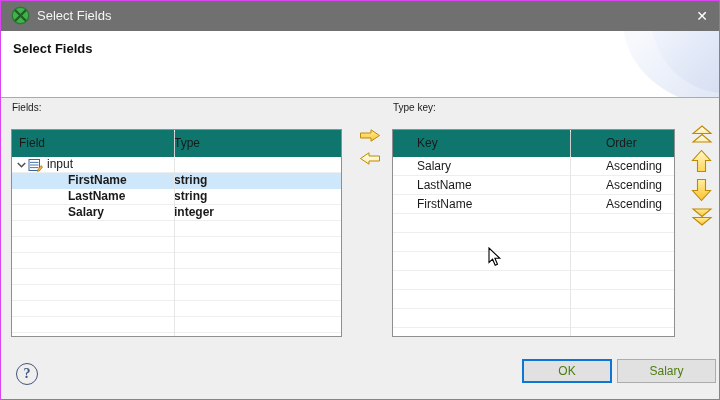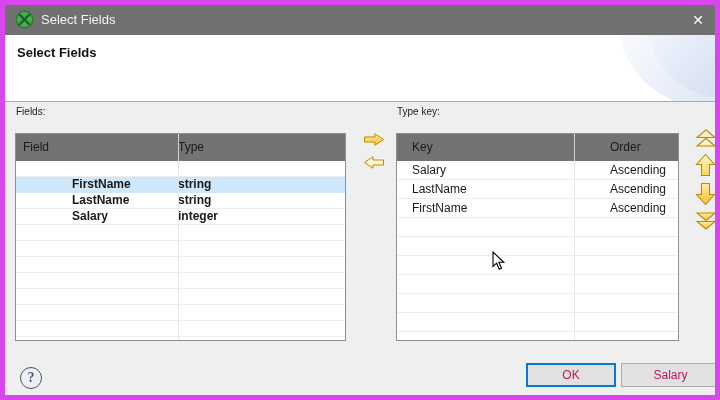--- a/index.html
+++ b/index.html
@@ -1,19 +1,19 @@
 <!DOCTYPE html>
 <html><head>
 <meta charset="utf-8">
 <style>
   * { margin:0; padding:0; box-sizing:border-box; }
   html,body { width:720px; height:400px; }
   body { font-family:"Liberation Sans", sans-serif; font-size:12px; color:#1a1a1a; }
 
-  .dialog { position:relative; width:720px; height:400px; border:5px solid #d946ef;
+  .dialog { position:relative; width:720px; height:400px; border:1px solid #d946ef;
             background:#efefef; overflow:hidden; }
 
   
   .titlebar { position:absolute; left:0; top:0; right:0; height:30px; background:#707070; }
   .app-icon { position:absolute; left:10px; top:5px; width:19px; height:19px; }
   .titlebar-text { position:absolute; left:36px; top:0; line-height:30px; color:#f5f5f5; font-size:13px; }
   .close-btn { position:absolute; right:0; top:0; width:34px; height:30px; display:flex;
                align-items:center; justify-content:center; color:#ffffff; font-size:14px; cursor:default; }
 
   
@@ -26,36 +26,36 @@
             border-bottom-left-radius:100% 100%;
             background:linear-gradient(135deg,#f2f5fc 10%,#e2e9f7 55%,#d7e0f2 95%); }
   .banner-title { position:absolute; left:12px; top:10px; font-weight:bold; font-size:13px; color:#111; }
 
   
   .panel-label { position:absolute; top:101px; font-size:10px; color:#1a1a1a; }
   .label-fields { left:11px; }
   .label-sort { left:392px; }
 
   
-  .grid { position:absolute; top:128px; height:208px; background:#737373;
+  .grid { position:absolute; top:128px; height:208px; background:#0f766e;
           border:1px solid #8f8f8f; overflow:hidden; }
   .grid-fields { left:10px; width:331px; }
   .grid-sort { left:391px; width:283px; }
   .col-line { position:absolute; top:0; bottom:0; width:1px; background:#e6e6e6; }
   .col-line-head { position:absolute; top:2px; height:24px; width:1px; background:#d0d0d0; }
   .ghead { display:flex; height:27px; line-height:26px; }
   .grow { display:flex; border-bottom:1px solid #eeeeee; background:#fff; }
   .grid-fields .grow { height:16px; line-height:15px; }
   .grid-sort .grow { height:19px; line-height:18px; }
   .grow.selected { background:#cfe7fa; border-bottom-color:#cfe7fa; }
   .cell { overflow:hidden; white-space:nowrap; }
   .grid-fields .c1 { width:162px; padding-left:7px; }
   .grid-fields .c2 { flex:1; }
   .grid-fields .grow .c1.indent { padding-left:56px; }
-  .grid-sort .c1 { width:177px; padding-left:15px; }
+  .grid-sort .c1 { width:177px; padding-left:24px; }
   .grid-sort .c2 { flex:1; padding-left:3px;margin-left:33px; }
   .bold { font-weight:bold; }
   .tree-cell { display:flex; align-items:center; padding-left:5px !important; }
   .tree-cell svg { flex:0 0 auto; }
   .tree-label { margin-left:4px; }
   .chev { margin-right:2px; }
 
   
   .transfer-col { position:absolute; left:356px; top:127px; width:26px; display:flex;
                   flex-direction:column; align-items:center; }
@@ -64,21 +64,21 @@
                flex-direction:column; align-items:center; }
   .order-col .abtn { margin-bottom:5px; }
   .abtn { display:block; cursor:default; line-height:0; }
 
   
   .help-btn { position:absolute; left:15px; top:362px; width:22px; height:22px; border-radius:50%;
               border:1.5px solid #44557a; color:#44557a; display:flex; align-items:center;
               justify-content:center; font-family:"Liberation Serif", serif; font-weight:bold;
               font-size:14px; cursor:default; }
   .btn { position:absolute; top:358px; height:24px; background:#e1e1e1; font-size:12px;
-         color:#be185d; display:flex; align-items:center; justify-content:center; cursor:default; }
+         color:#4d7c0f; display:flex; align-items:center; justify-content:center; cursor:default; }
   .btn-ok { left:521px; width:90px; border:2px solid #0b76d6; }
   .btn-cancel { left:616px; width:99px; border:1px solid #acacac; }
 
   .cursor { position:absolute; left:487px; top:246px; }
   .svgdefs { position:absolute; width:0; height:0; }
 </style>
 </head>
 <body>
 
 <svg class="svgdefs" aria-hidden="true">
@@ -121,20 +121,31 @@
   <div class="panel-label label-sort">Type key:</div>
 
   <div class="grid grid-fields">
     <div class="col-line" style="left:162px"></div>
     <div class="col-line-head" style="left:162px"></div>
     <div class="ghead">
       <div class="cell c1">Field</div>
       <div class="cell c2">Type</div>
     </div>
     <div class="grow">
+      <div class="cell c1 tree-cell">
+        <svg class="chev" width="9" height="6" viewBox="0 0 9 6">
+          <polyline points="0.8,1 4.5,4.8 8.2,1" fill="none" stroke="#4d4d4d" stroke-width="1.4"></polyline>
+        </svg>
+        <svg width="15" height="14" viewBox="0 0 15 14">
+          <rect x="1" y="1.5" width="10.5" height="11" fill="#ffffff" stroke="#3a66a0" stroke-width="1"></rect>
+          <path d="M2 4.4 H10.5 M2 7 H10.5 M2 9.6 H10.5" stroke="#3a66a0" stroke-width="0.9"></path>
+          <path d="M9.6 13.4 L10 11.4 L13 7.6 L14.6 8.9 L11.6 12.7 Z" fill="#f0b24a" stroke="#a8770a" stroke-width="0.7"></path>
+        </svg>
+        <span class="tree-label">input</span>
+      </div>
       <div class="cell c2"></div>
     </div>
     <div class="grow selected">
       <div class="cell c1 indent bold">FirstName</div>
       <div class="cell c2 bold">string</div>
     </div>
     <div class="grow">
       <div class="cell c1 indent bold">LastName</div>
       <div class="cell c2 bold">string</div>
     </div>

